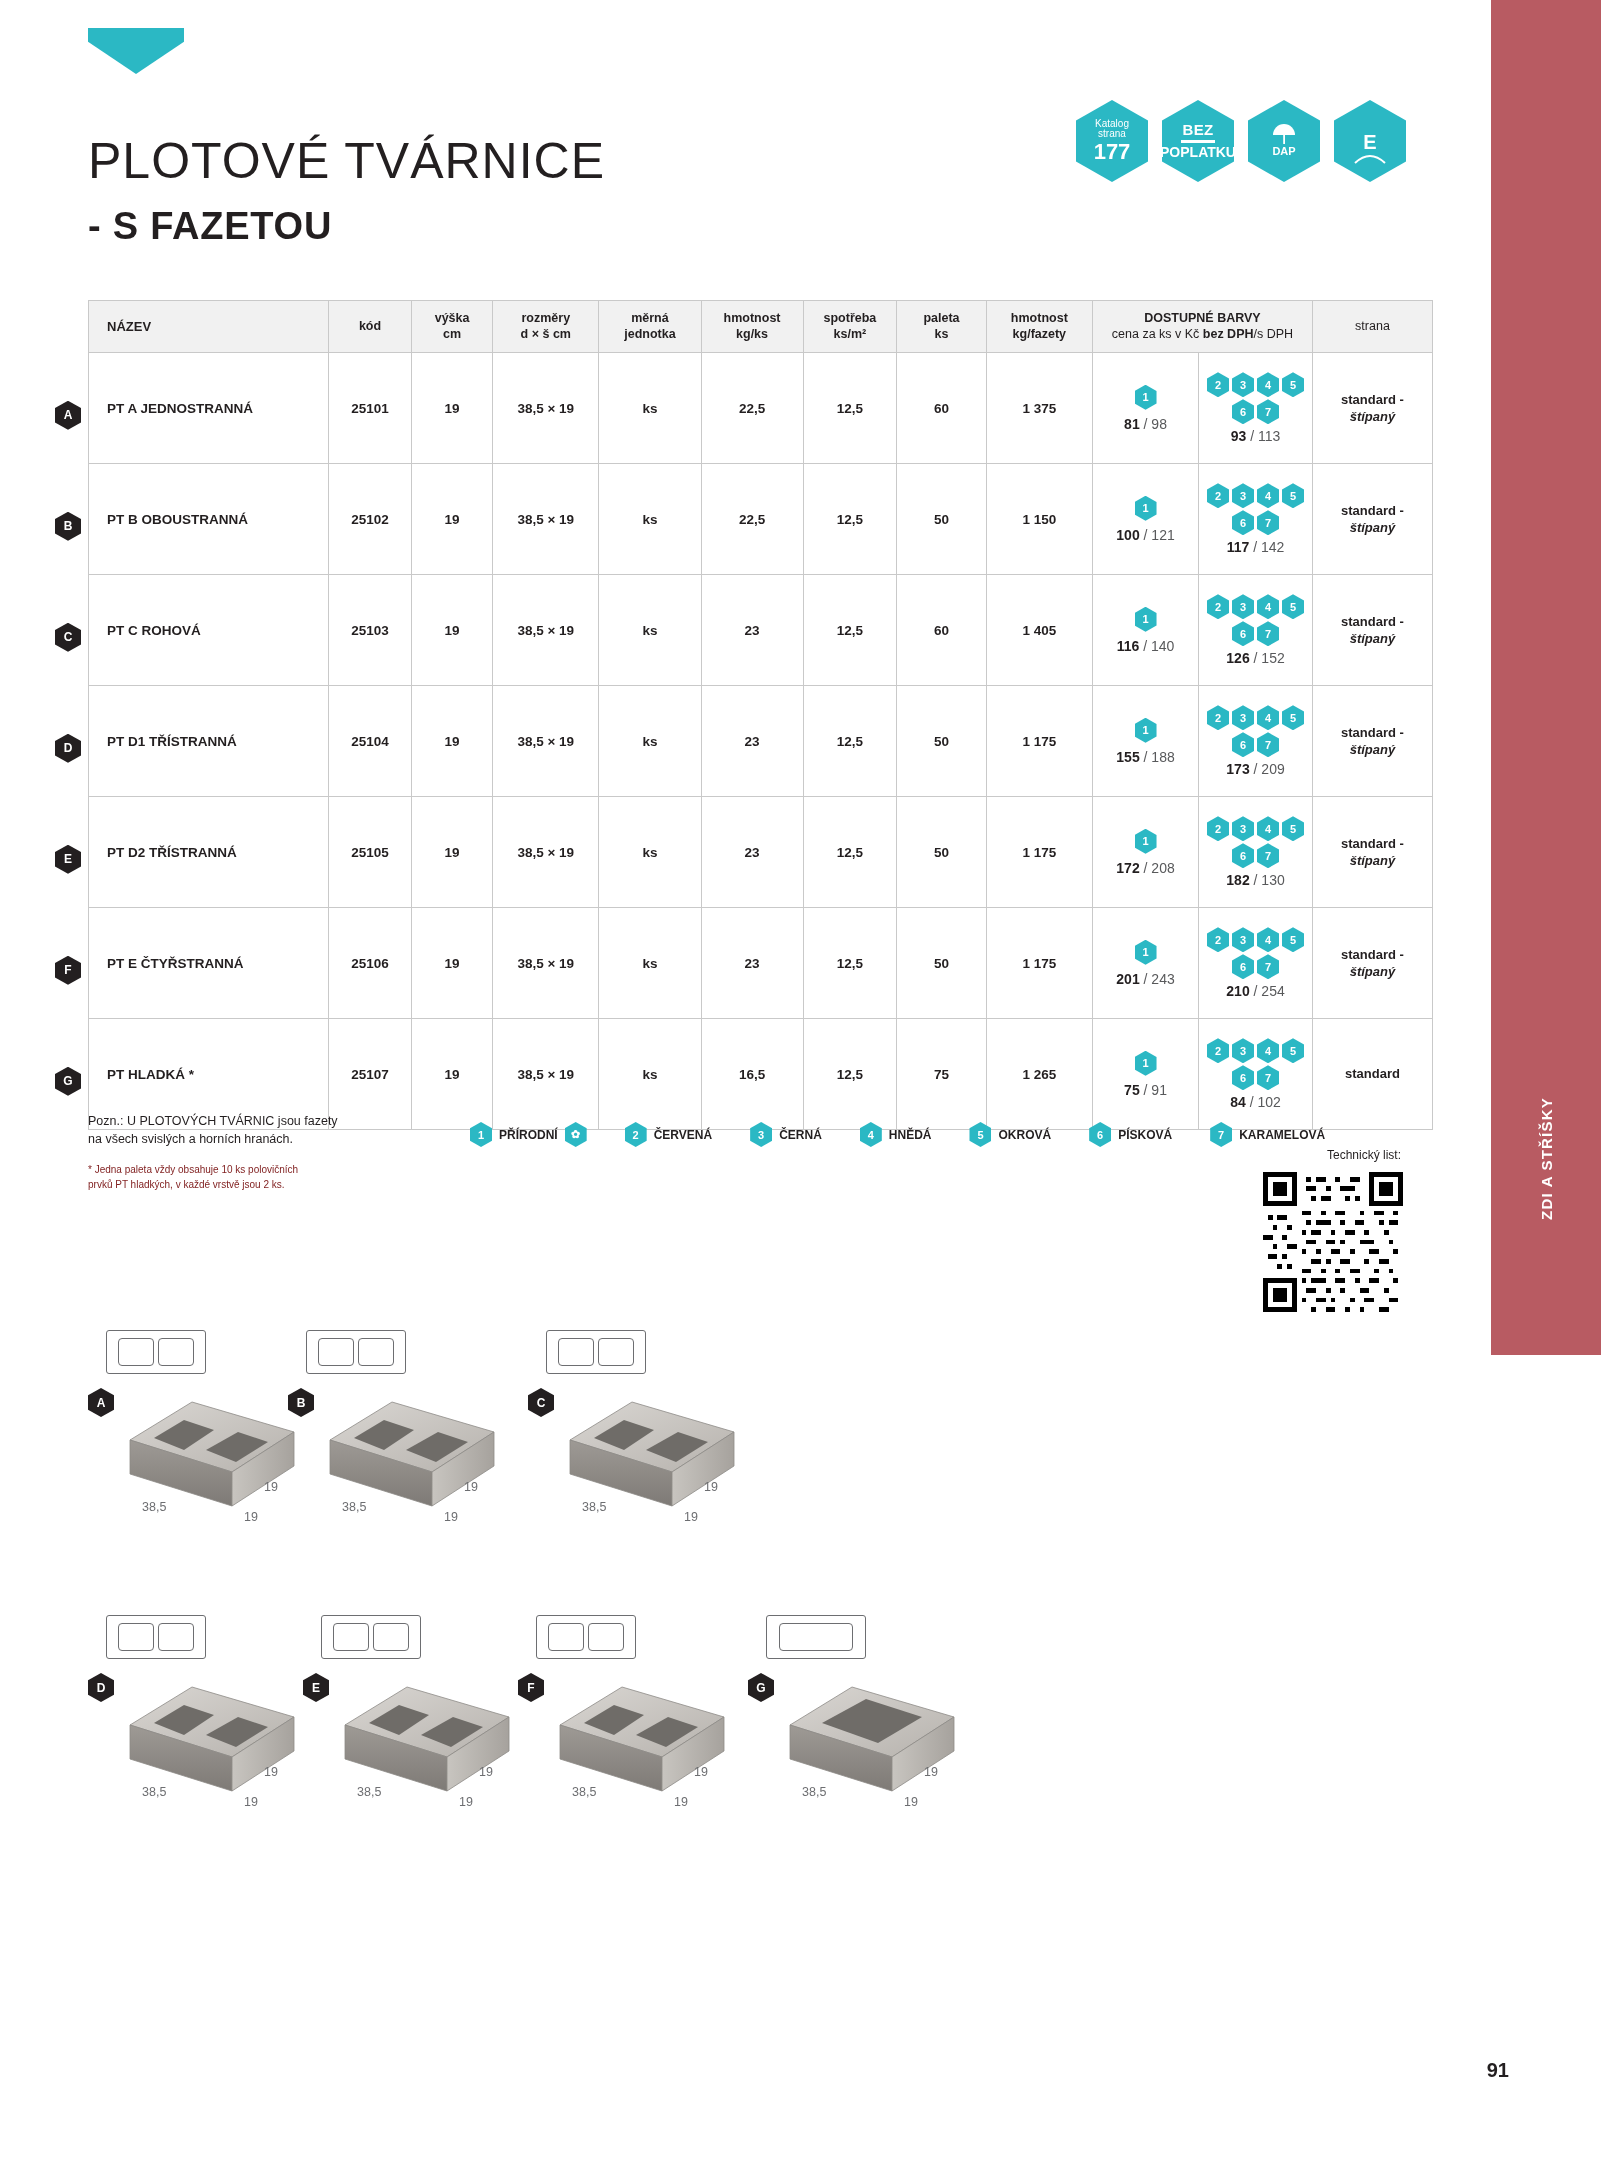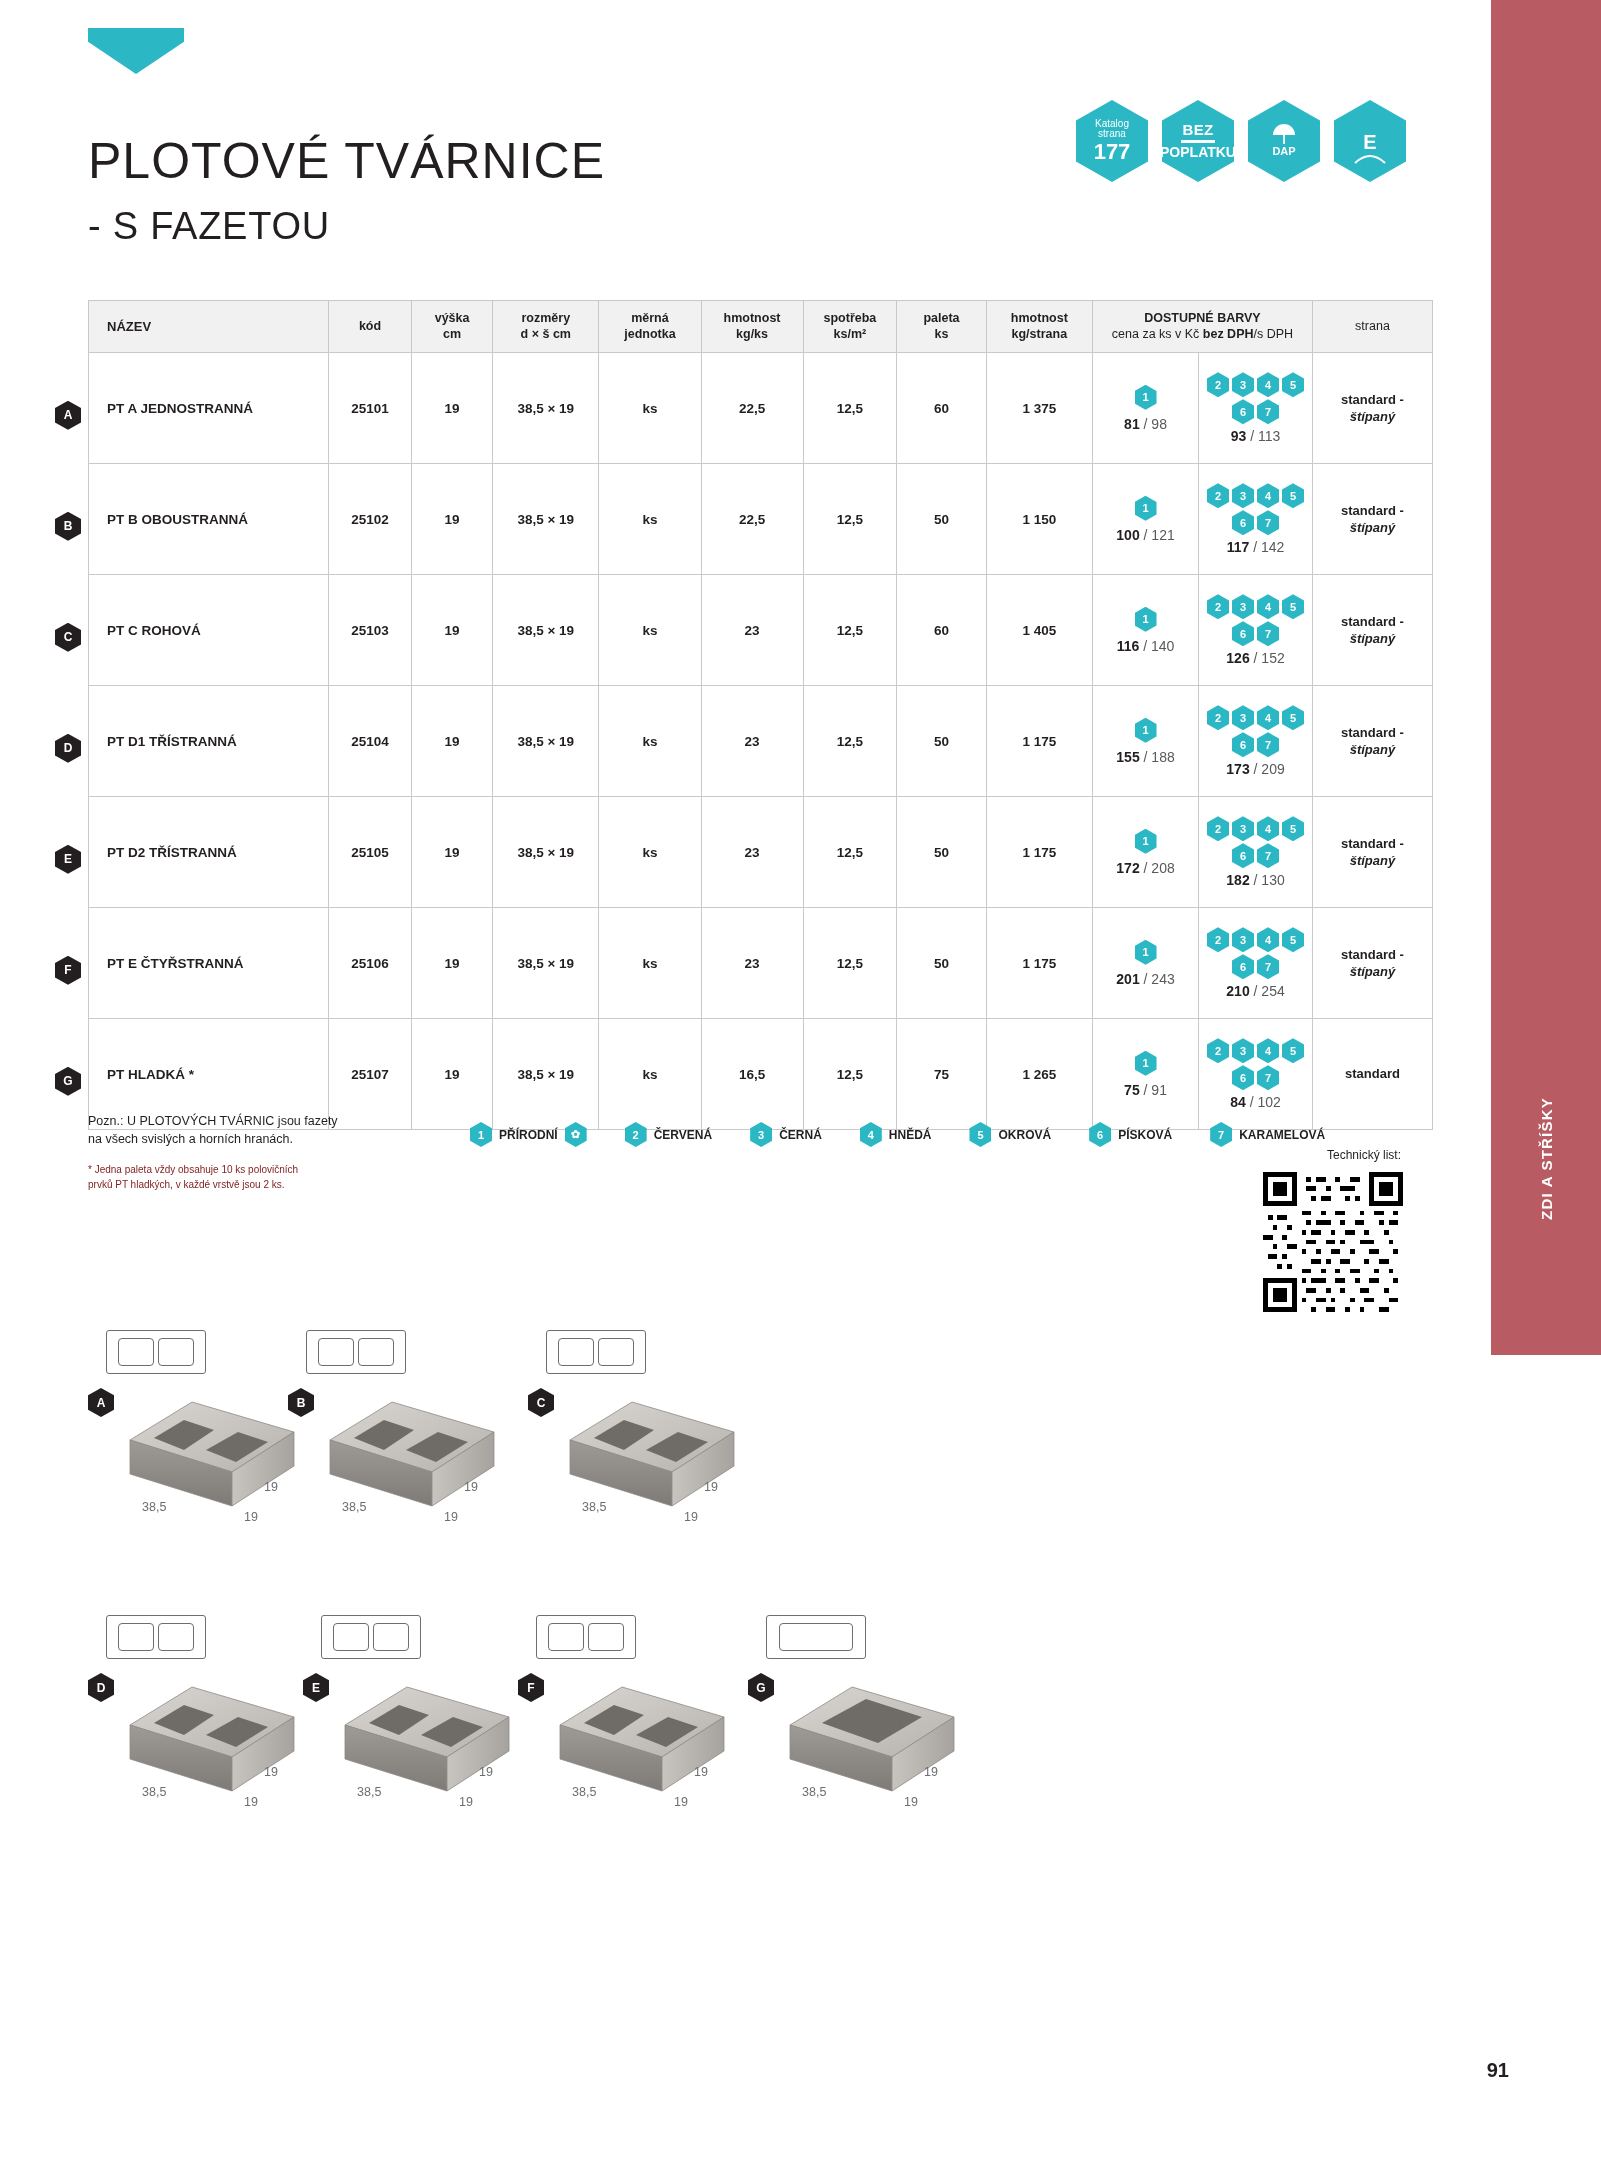--- a/index.html
+++ b/index.html
@@ -25,21 +25,21 @@
     position:absolute;left:88px;top:28px;width:96px;height:46px;
     background:#2bb8c4;
     clip-path:polygon(0 0,100% 0,100% 30%,50% 100%,0 30%);
   }
   .title{
     position:absolute;left:88px;top:132px;
     font-size:50px;letter-spacing:.02em;color:#231f20;font-weight:400;
   }
   .subtitle{
     position:absolute;left:88px;top:205px;
-    font-size:38px;letter-spacing:.02em;color:#231f20;font-weight:400;
+    font-size:38px;letter-spacing:.02em;color:#231f20;font-weight:700;
   }
   
   .badges{position:absolute;right:195px;top:100px;display:flex;gap:14px;align-items:flex-start;}
   .hex{
     width:72px;height:82px;background:#2bb8c4;
     clip-path:polygon(50% 0,100% 25%,100% 75%,50% 100%,0 75%,0 25%);
     display:flex;flex-direction:column;align-items:center;justify-content:center;
     color:#fff;font-size:10px;line-height:1.05;text-align:center;
   }
   .hex .big{font-size:22px;font-weight:bold;}
@@ -173,21 +173,21 @@
       <th style="width:80px">
         <div>spotřeba</div>
         <div>ks/m²</div>
       </th>
       <th style="width:76px">
         <div>paleta</div>
         <div>ks</div>
       </th>
       <th style="width:92px">
         <div>hmotnost</div>
-        <div>kg/strana</div>
+        <div>kg/fazety</div>
       </th>
       <th style="width:200px">
         <div>DOSTUPNÉ BARVY</div>
         <div style="font-weight:400">cena za ks v Kč <b>bez DPH</b>/s DPH</div>
       </th>
       <th style="width:105px">
         <div style="font-weight:400">strana</div>
       </th>
     </tr>
   </thead>

